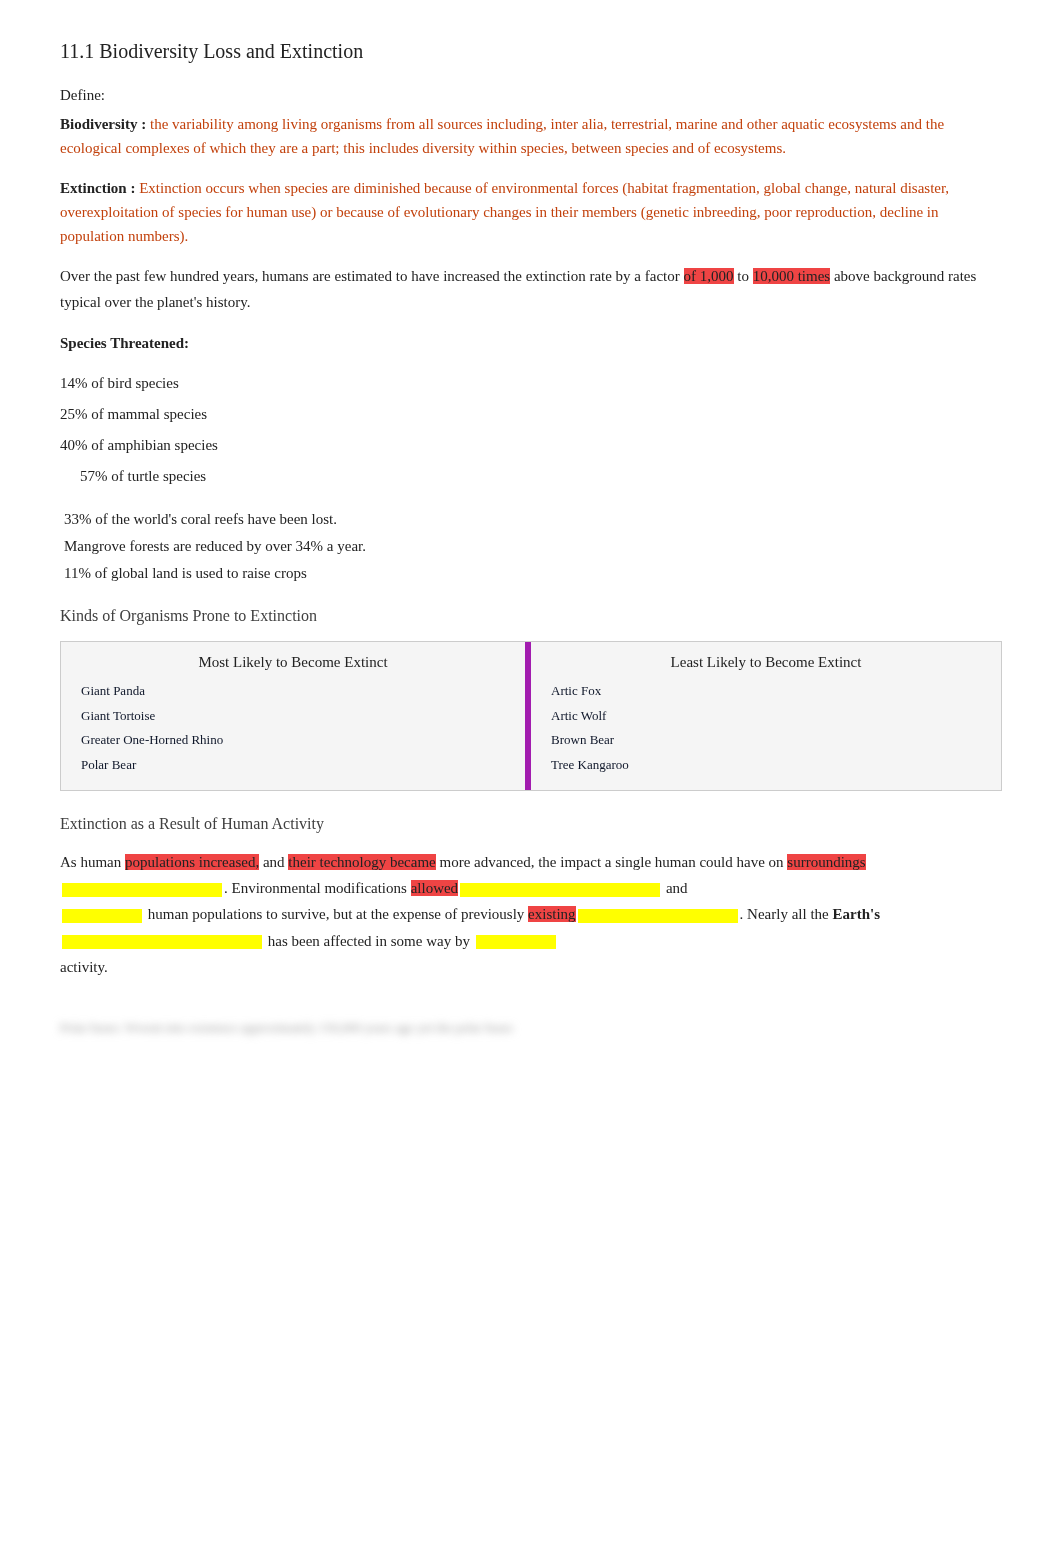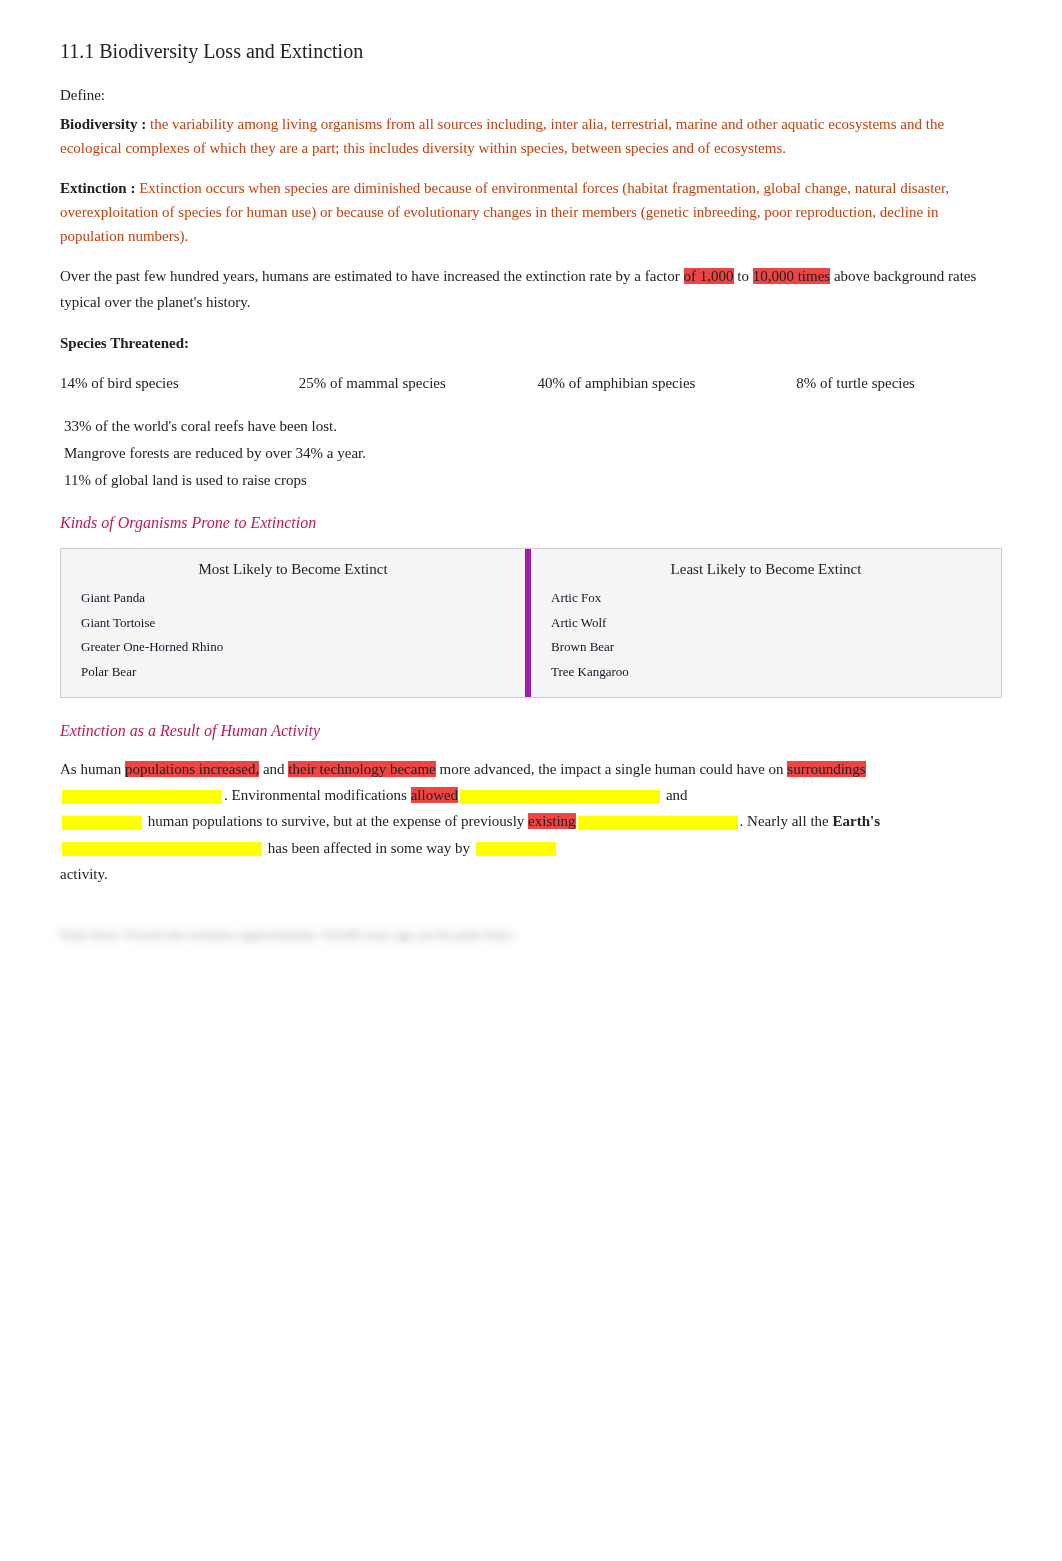--- a/index.html
+++ b/index.html
@@ -53,21 +53,21 @@
     }
 
     .section-header {
       font-size: 15px;
       font-weight: bold;
       margin-bottom: 18px;
     }
 
     .species-grid {
       display: grid;
-      grid-template-columns: 1fr 1fr 1fr 1fr;
+      grid-template-columns: 1fr;
       gap: 4px 13px;
       margin-bottom: 16px;
     }
 
     .species-item {
       font-size: 15px;
       line-height: 1.8;
     }
 
     .single-item {
@@ -75,23 +75,22 @@
       line-height: 1.8;
       margin-left: 4px;
     }
 
     .section-divider {
       margin: 20px 0 10px 0;
     }
 
     .section-subheader {
       font-size: 16px;
-      color: #be185d;
+      color: #404040;
       margin-bottom: 16px;
-      font-style: italic;
     }
 
     .table-container {
       border: 1px solid #ccc;
       background: #f5f5f5;
       margin-bottom: 24px;
     }
 
     .table-inner {
       display: grid;
@@ -179,21 +178,21 @@
   <span>Over the past few hundred years, humans are estimated to have increased the extinction rate by a factor </span><span class="highlight-yellow">of 1,000</span><span> to </span><span class="highlight-yellow">10,000 times</span><span> above background rates typical over the planet's history.</span>
 </div>
 
 <div style="margin-bottom: 16px;">
   <p class="section-header">Species Threatened:</p>
 
   <div class="species-grid">
     <div class="species-item">14% of bird species</div>
     <div class="species-item">25% of mammal species</div>
     <div class="species-item">40% of amphibian species</div>
-    <div class="species-item" style="padding-left: 20px;">8% of turtle species</div>
+    <div class="species-item" style="padding-left: 20px;">57% of turtle species</div>
   </div>
 
   <p class="single-item"> 33% of the world's coral reefs have been lost.</p>
   <p class="single-item"> Mangrove forests are reduced by over 34% a year.</p>
   <p class="single-item"> 11% of global land is used to raise crops</p>
 </div>
 
 <div class="section-divider">
   <p class="section-subheader">Kinds of Organisms Prone to Extinction</p>
 

